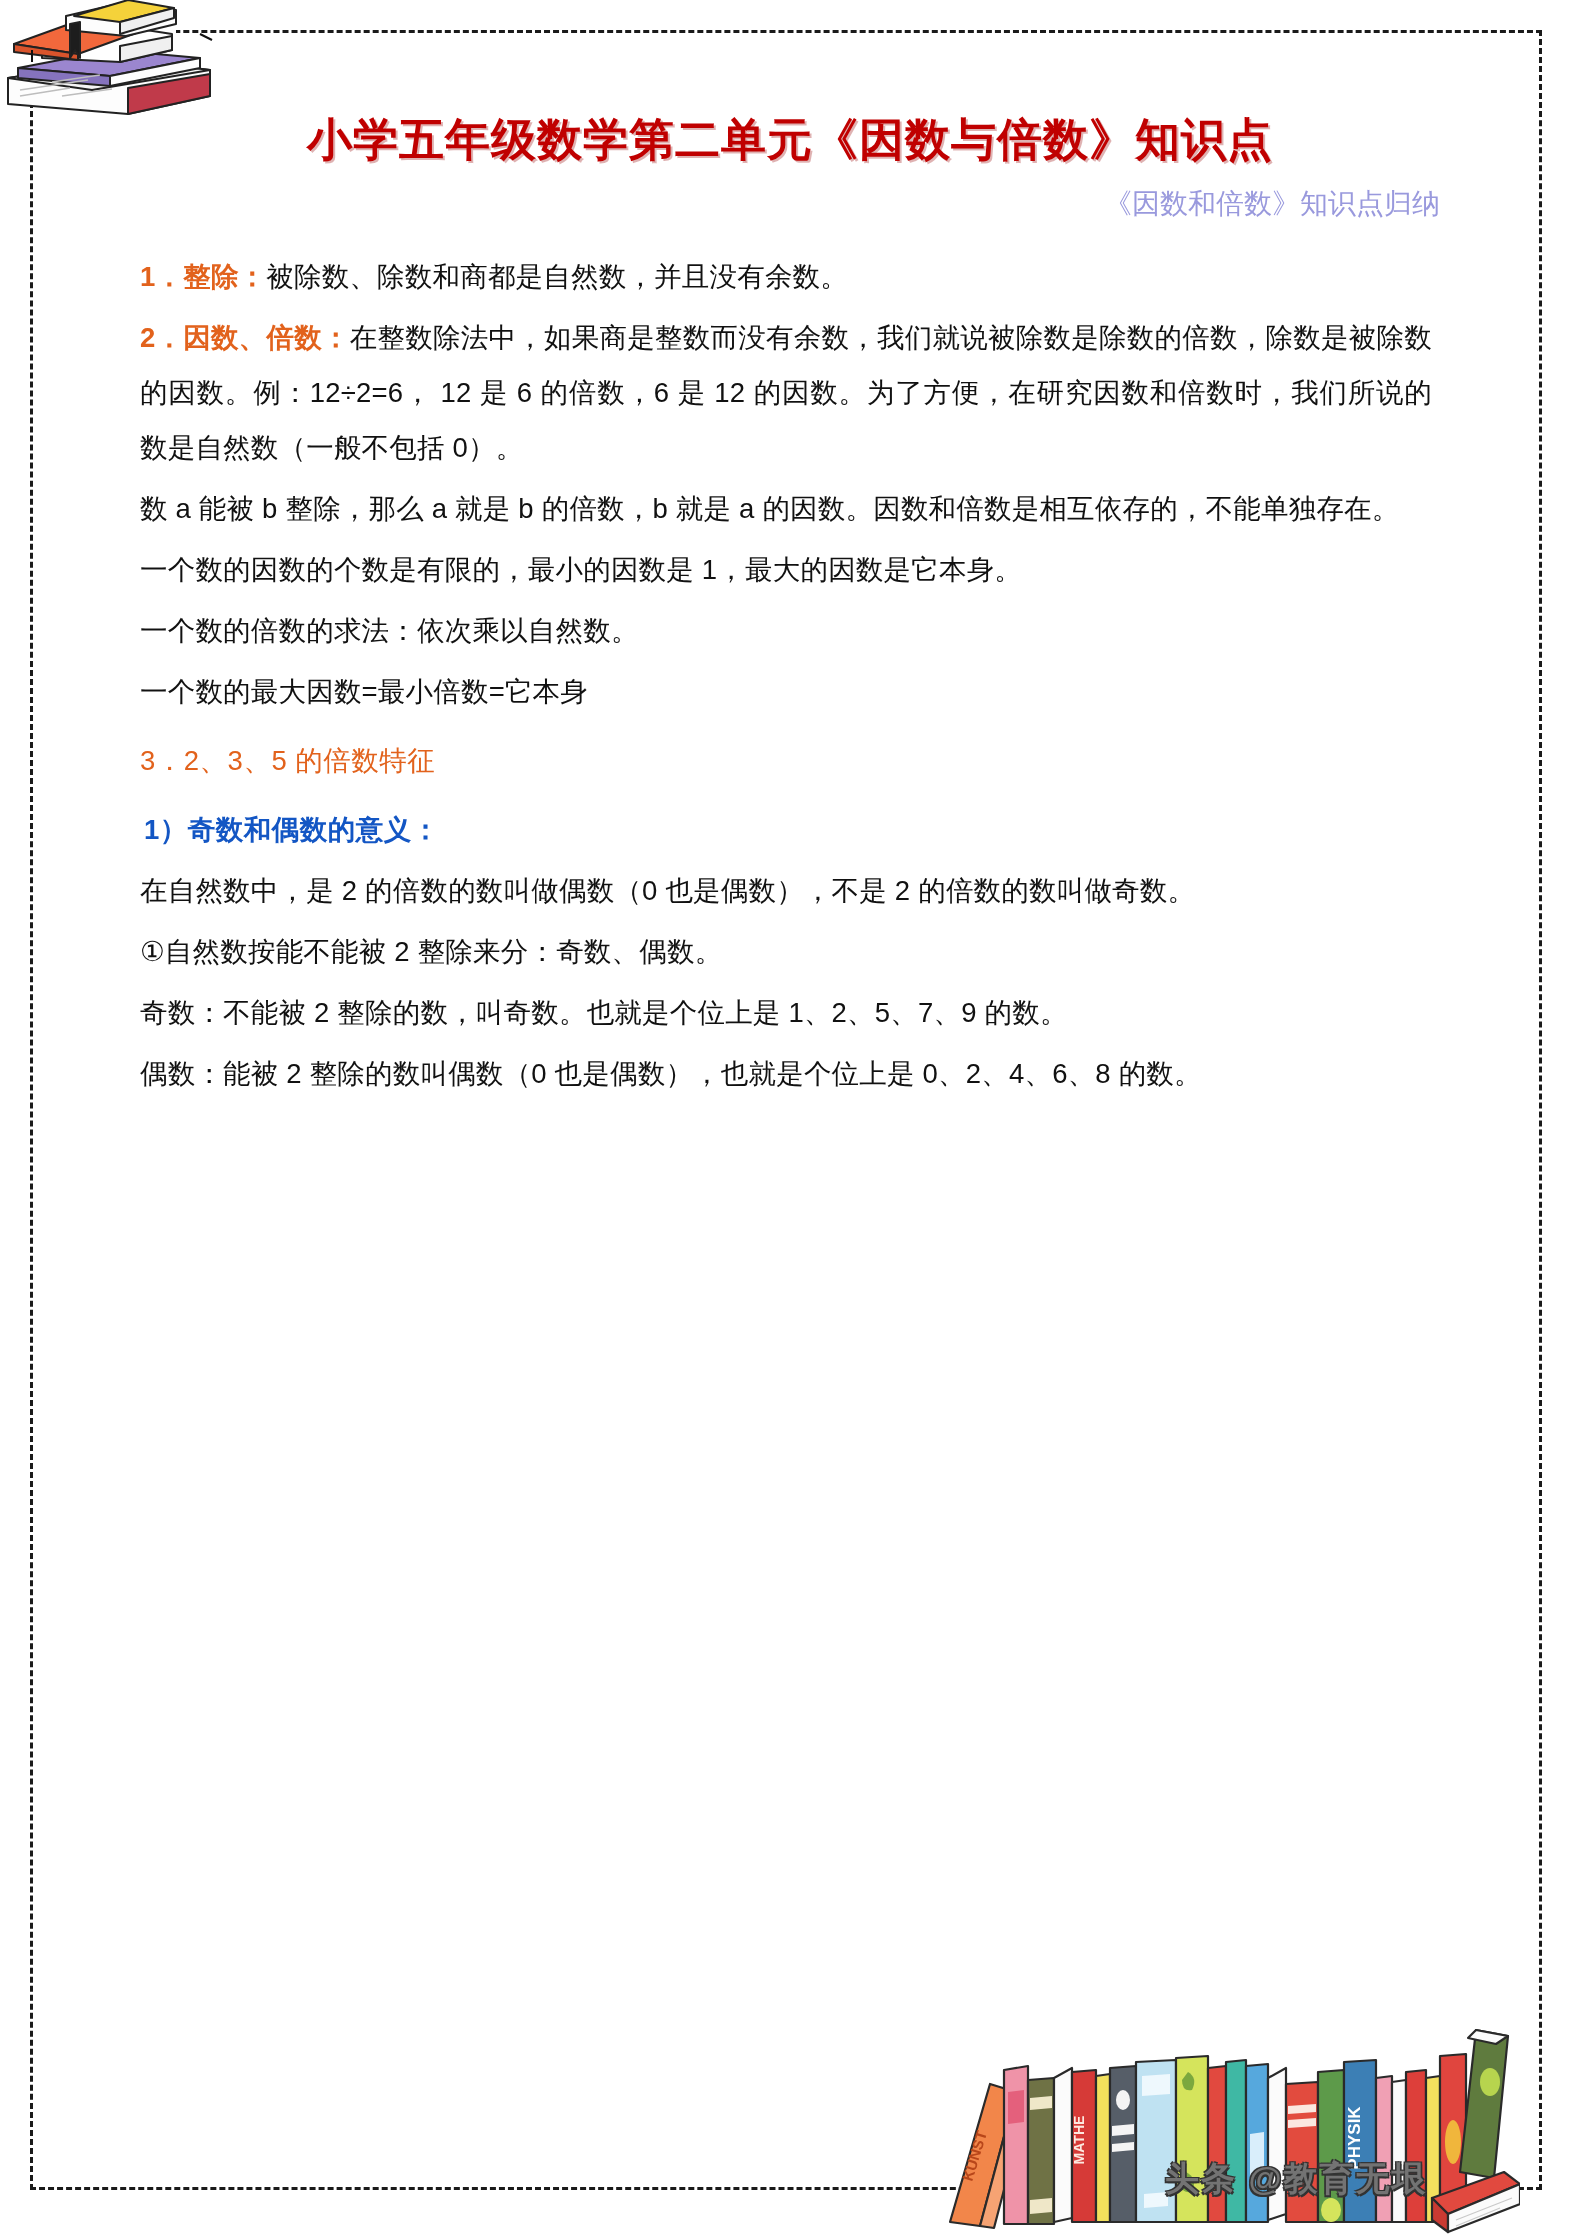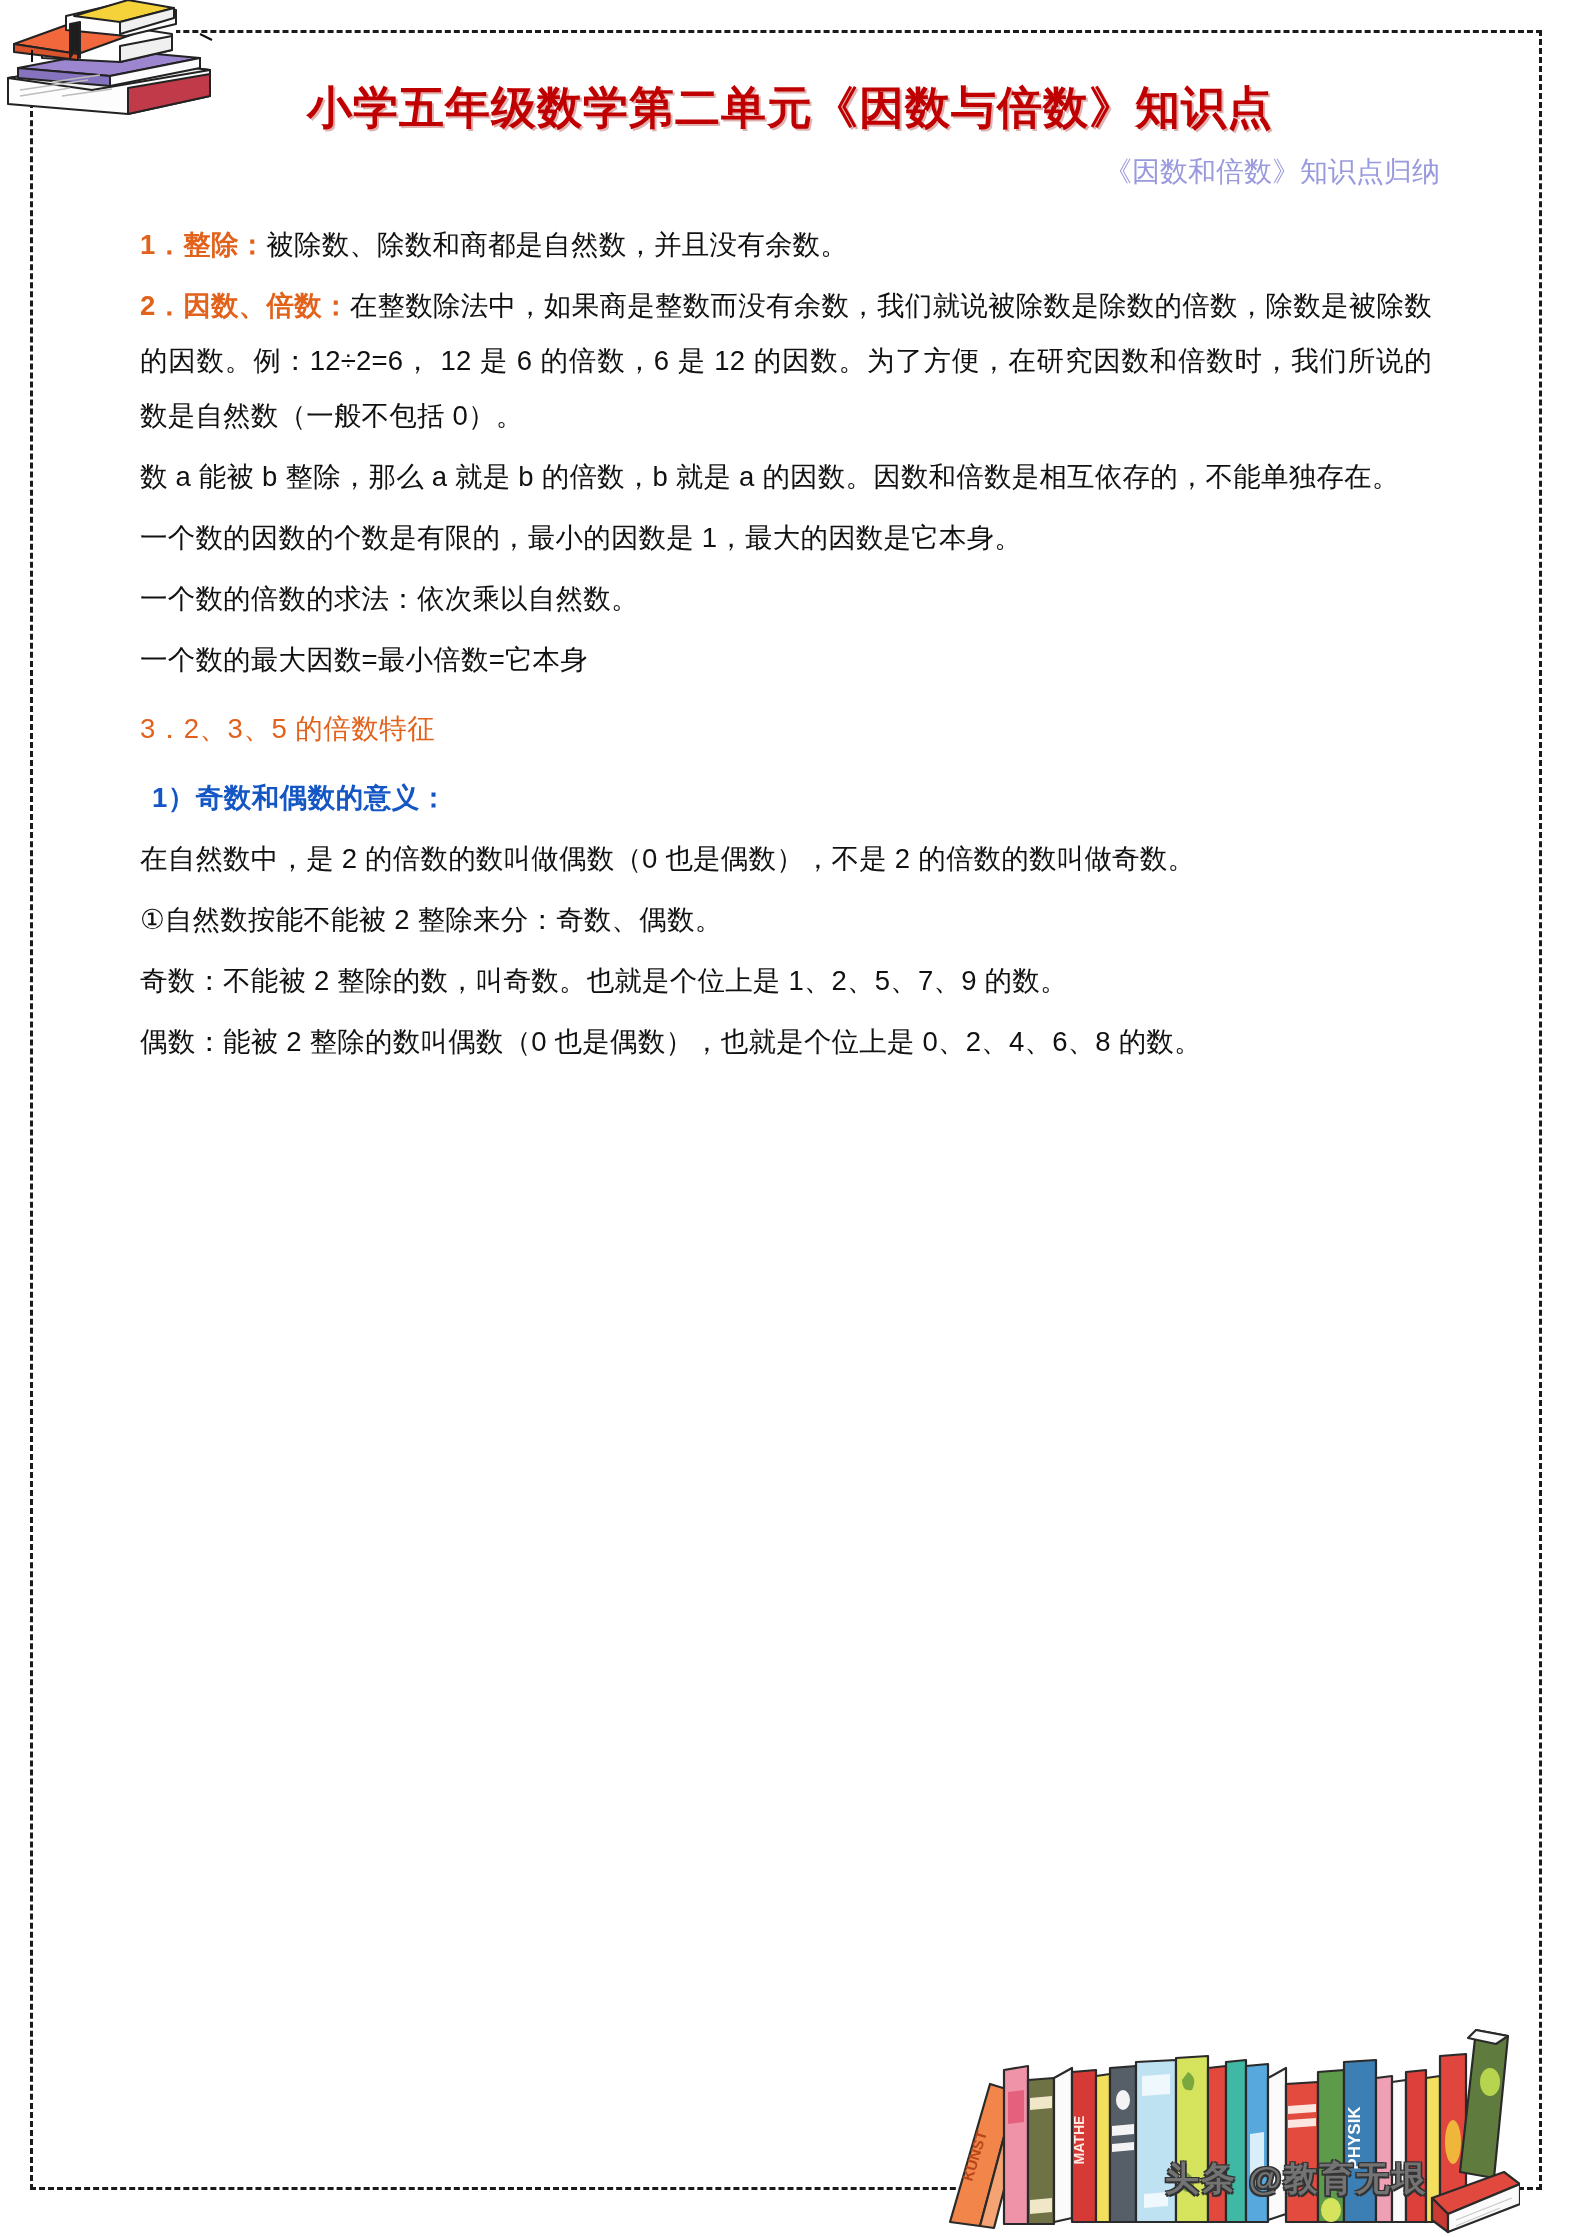--- a/index.html
+++ b/index.html
@@ -62,21 +62,21 @@
     left: 1380px; top: 2020px;
     width: 90px; height: 130px;
     background: #ffffff;
     z-index: 5;
   }
 
   
   .content {
     position: absolute;
     left: 140px;
-    top: 80px;
+    top: 112px;
     width: 1300px;
     z-index: 3;
   }
 
   .doc-title {
     color: #c00000;
     font-size: 45px;
     font-weight: bold;
     text-align: center;
     letter-spacing: 1px;
@@ -109,21 +109,21 @@
     font-size: 27.5px;
     line-height: 2.0;
     margin: 14px 0 6px 0;
     color: #e2621c;
     font-weight: normal;
     letter-spacing: 0.5px;
   }
   .sub-head {
     font-size: 27.5px;
     line-height: 2.0;
-    margin: 14px 0 6px 12px;
+    margin: 14px 0 6px 4px;
     color: #1356c4;
     font-weight: bold;
     letter-spacing: 0.5px;
   }
 
   
   .watermark {
     position: absolute;
     left: 1165px;
     top: 2156px;

